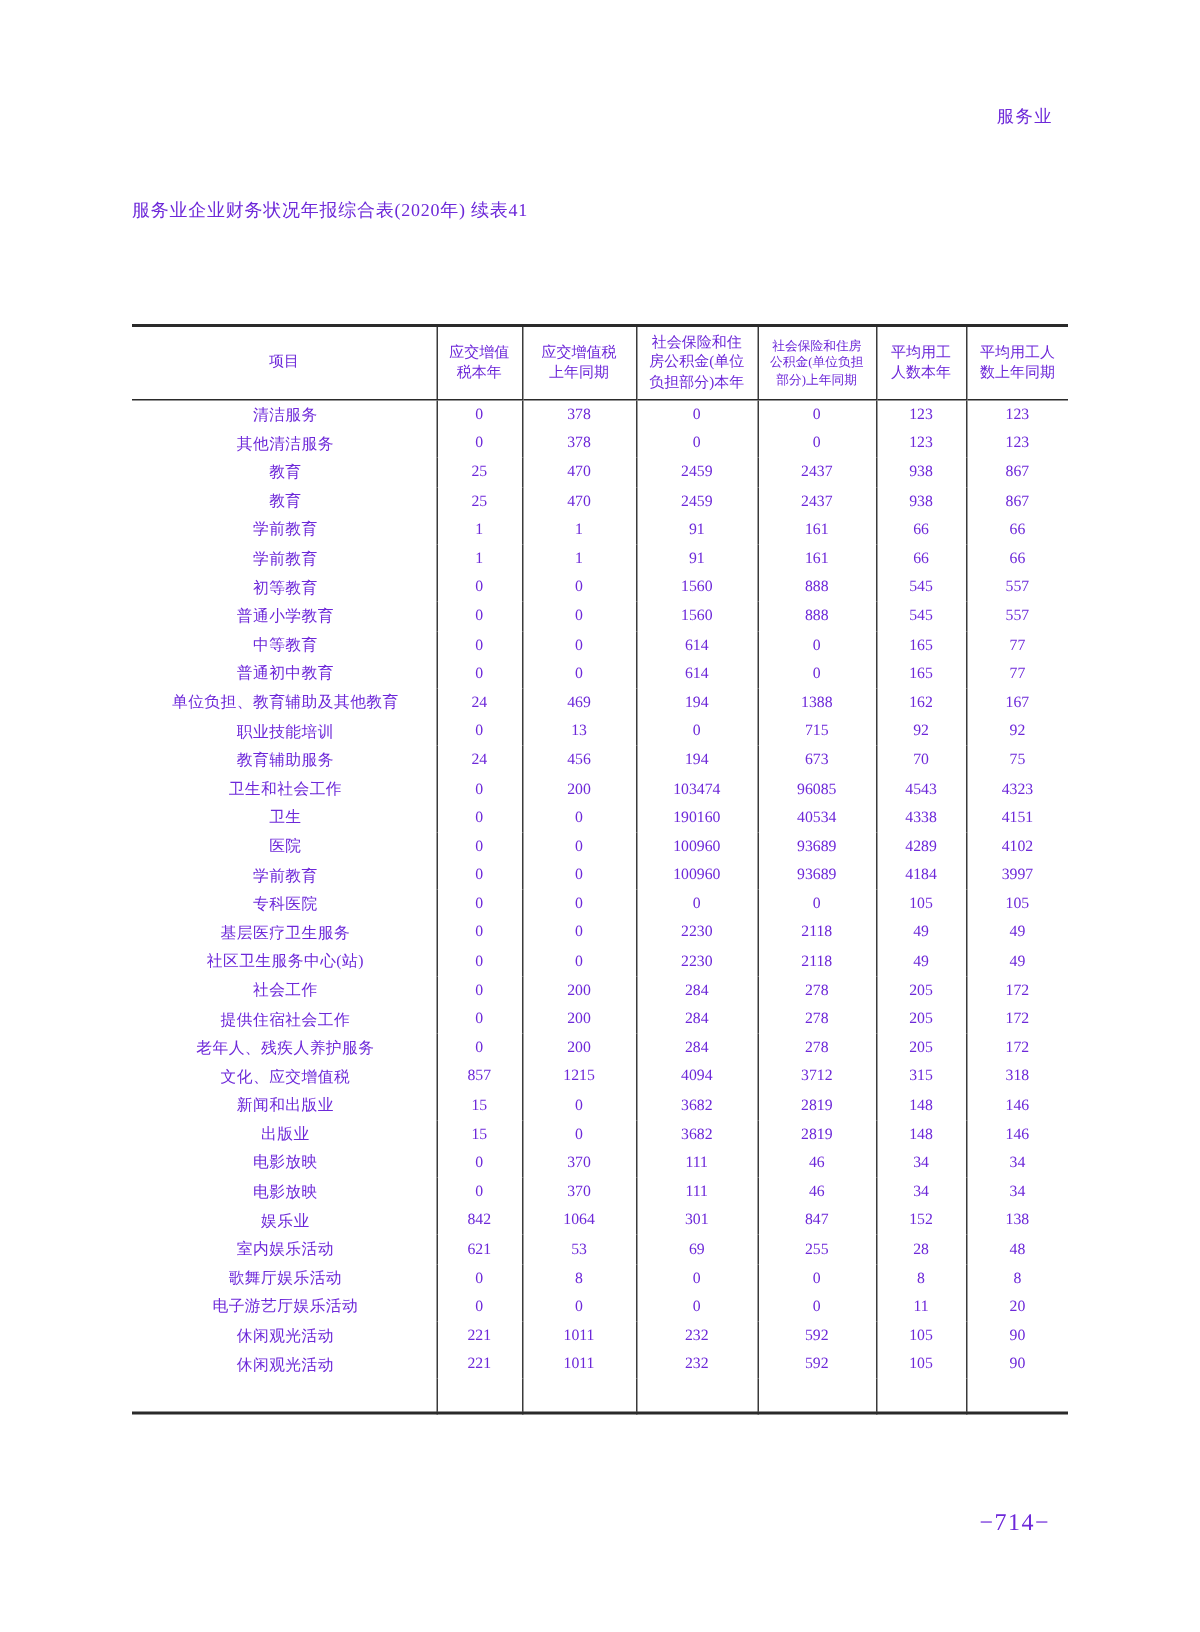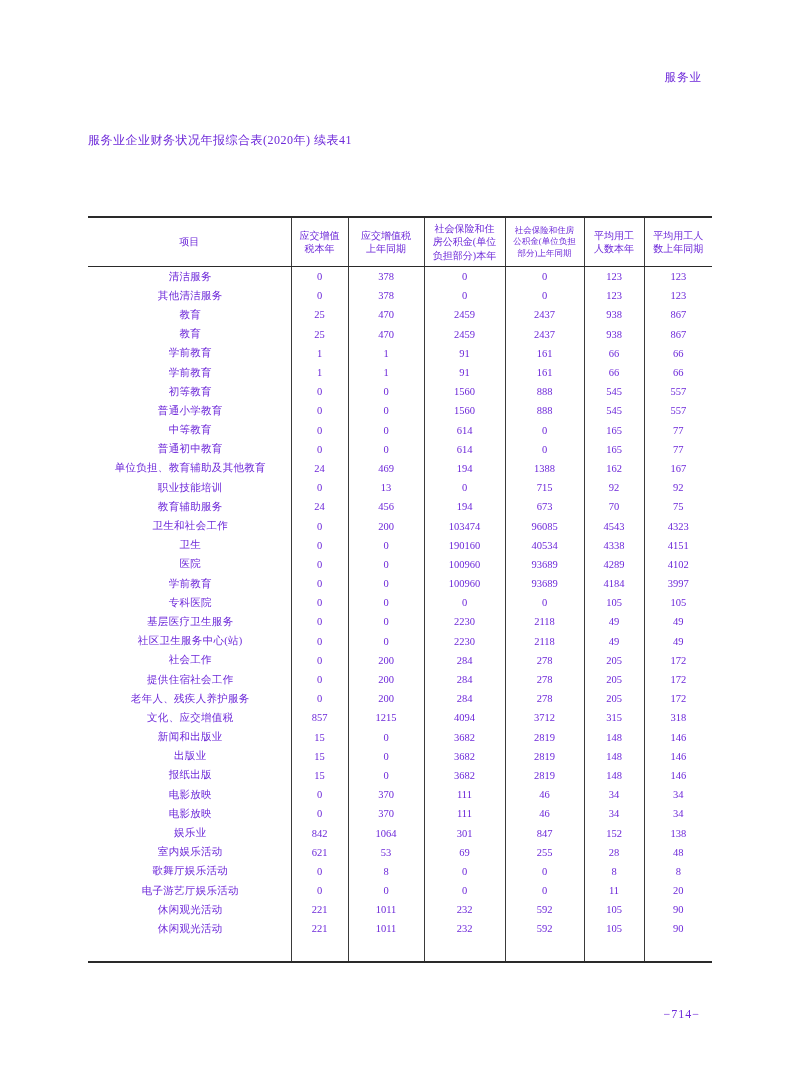--- a/index.html
+++ b/index.html
@@ -54,21 +54,21 @@
     text-align:center;
     vertical-align:middle;
     white-space:nowrap;
     overflow:hidden;
   }
   table.report tbody td.item { text-align:center; padding-left:4px; letter-spacing:0.3px;margin-top:16px; }
   table.report tbody td.item.u { }
   table.report tr.spacer td { height:22px; }
   .page-number {
     position:absolute; top:1007px; right:100px;
-    font-size:12px; letter-spacing:1px;
+    font-size:16px; letter-spacing:1px;
   }
 </style>
 </head>
 <body>
 
 <div class="page">
 
   <div class="corner-label">服务业</div>
 
   <div class="doc-title">服务业企业财务状况年报综合表(2020年) 续表41</div>
@@ -331,29 +331,20 @@
         <tr>
           <td class="item">出版业</td>
           <td>15</td>
           <td>0</td>
           <td>3682</td>
           <td>2819</td>
           <td>148</td>
           <td>146</td>
         </tr>
         <tr>
-          <td class="item">报纸出版</td>
-          <td>15</td>
-          <td>0</td>
-          <td>3682</td>
-          <td>2819</td>
-          <td>148</td>
-          <td>146</td>
-        </tr>
-        <tr>
           <td class="item">电影放映</td>
           <td>0</td>
           <td>370</td>
           <td>111</td>
           <td>46</td>
           <td>34</td>
           <td>34</td>
         </tr>
         <tr>
           <td class="item">电影放映</td>

